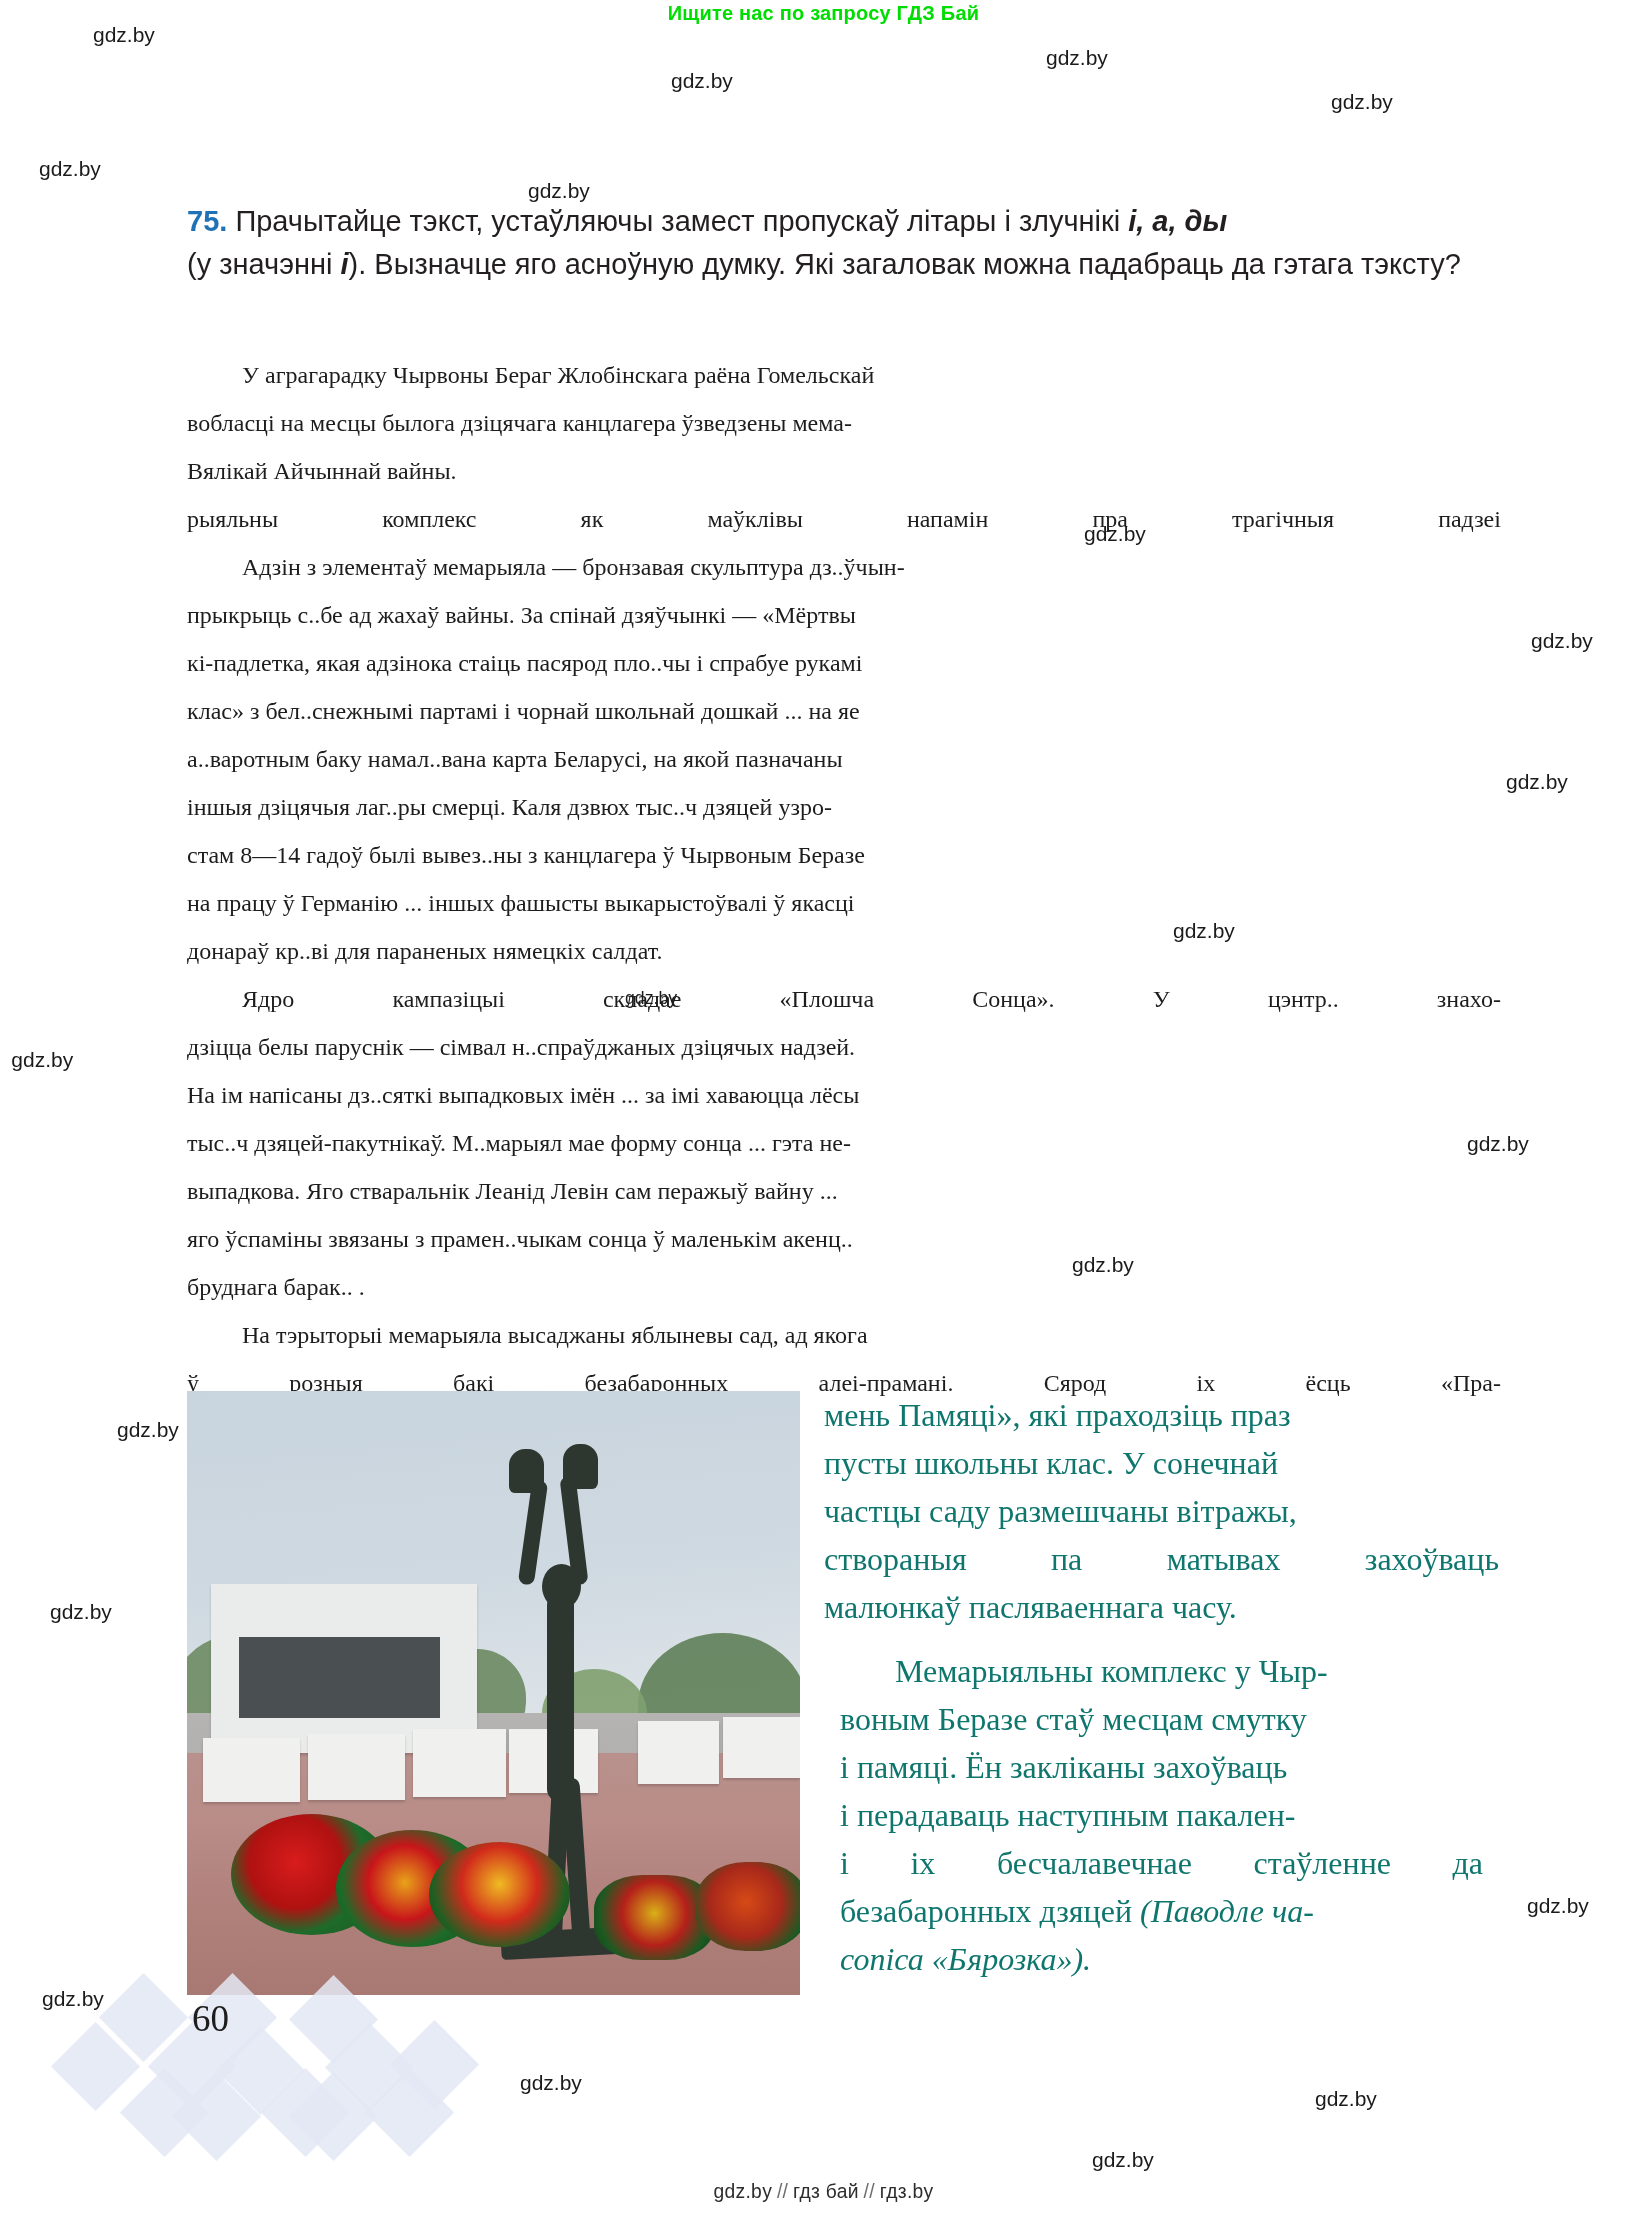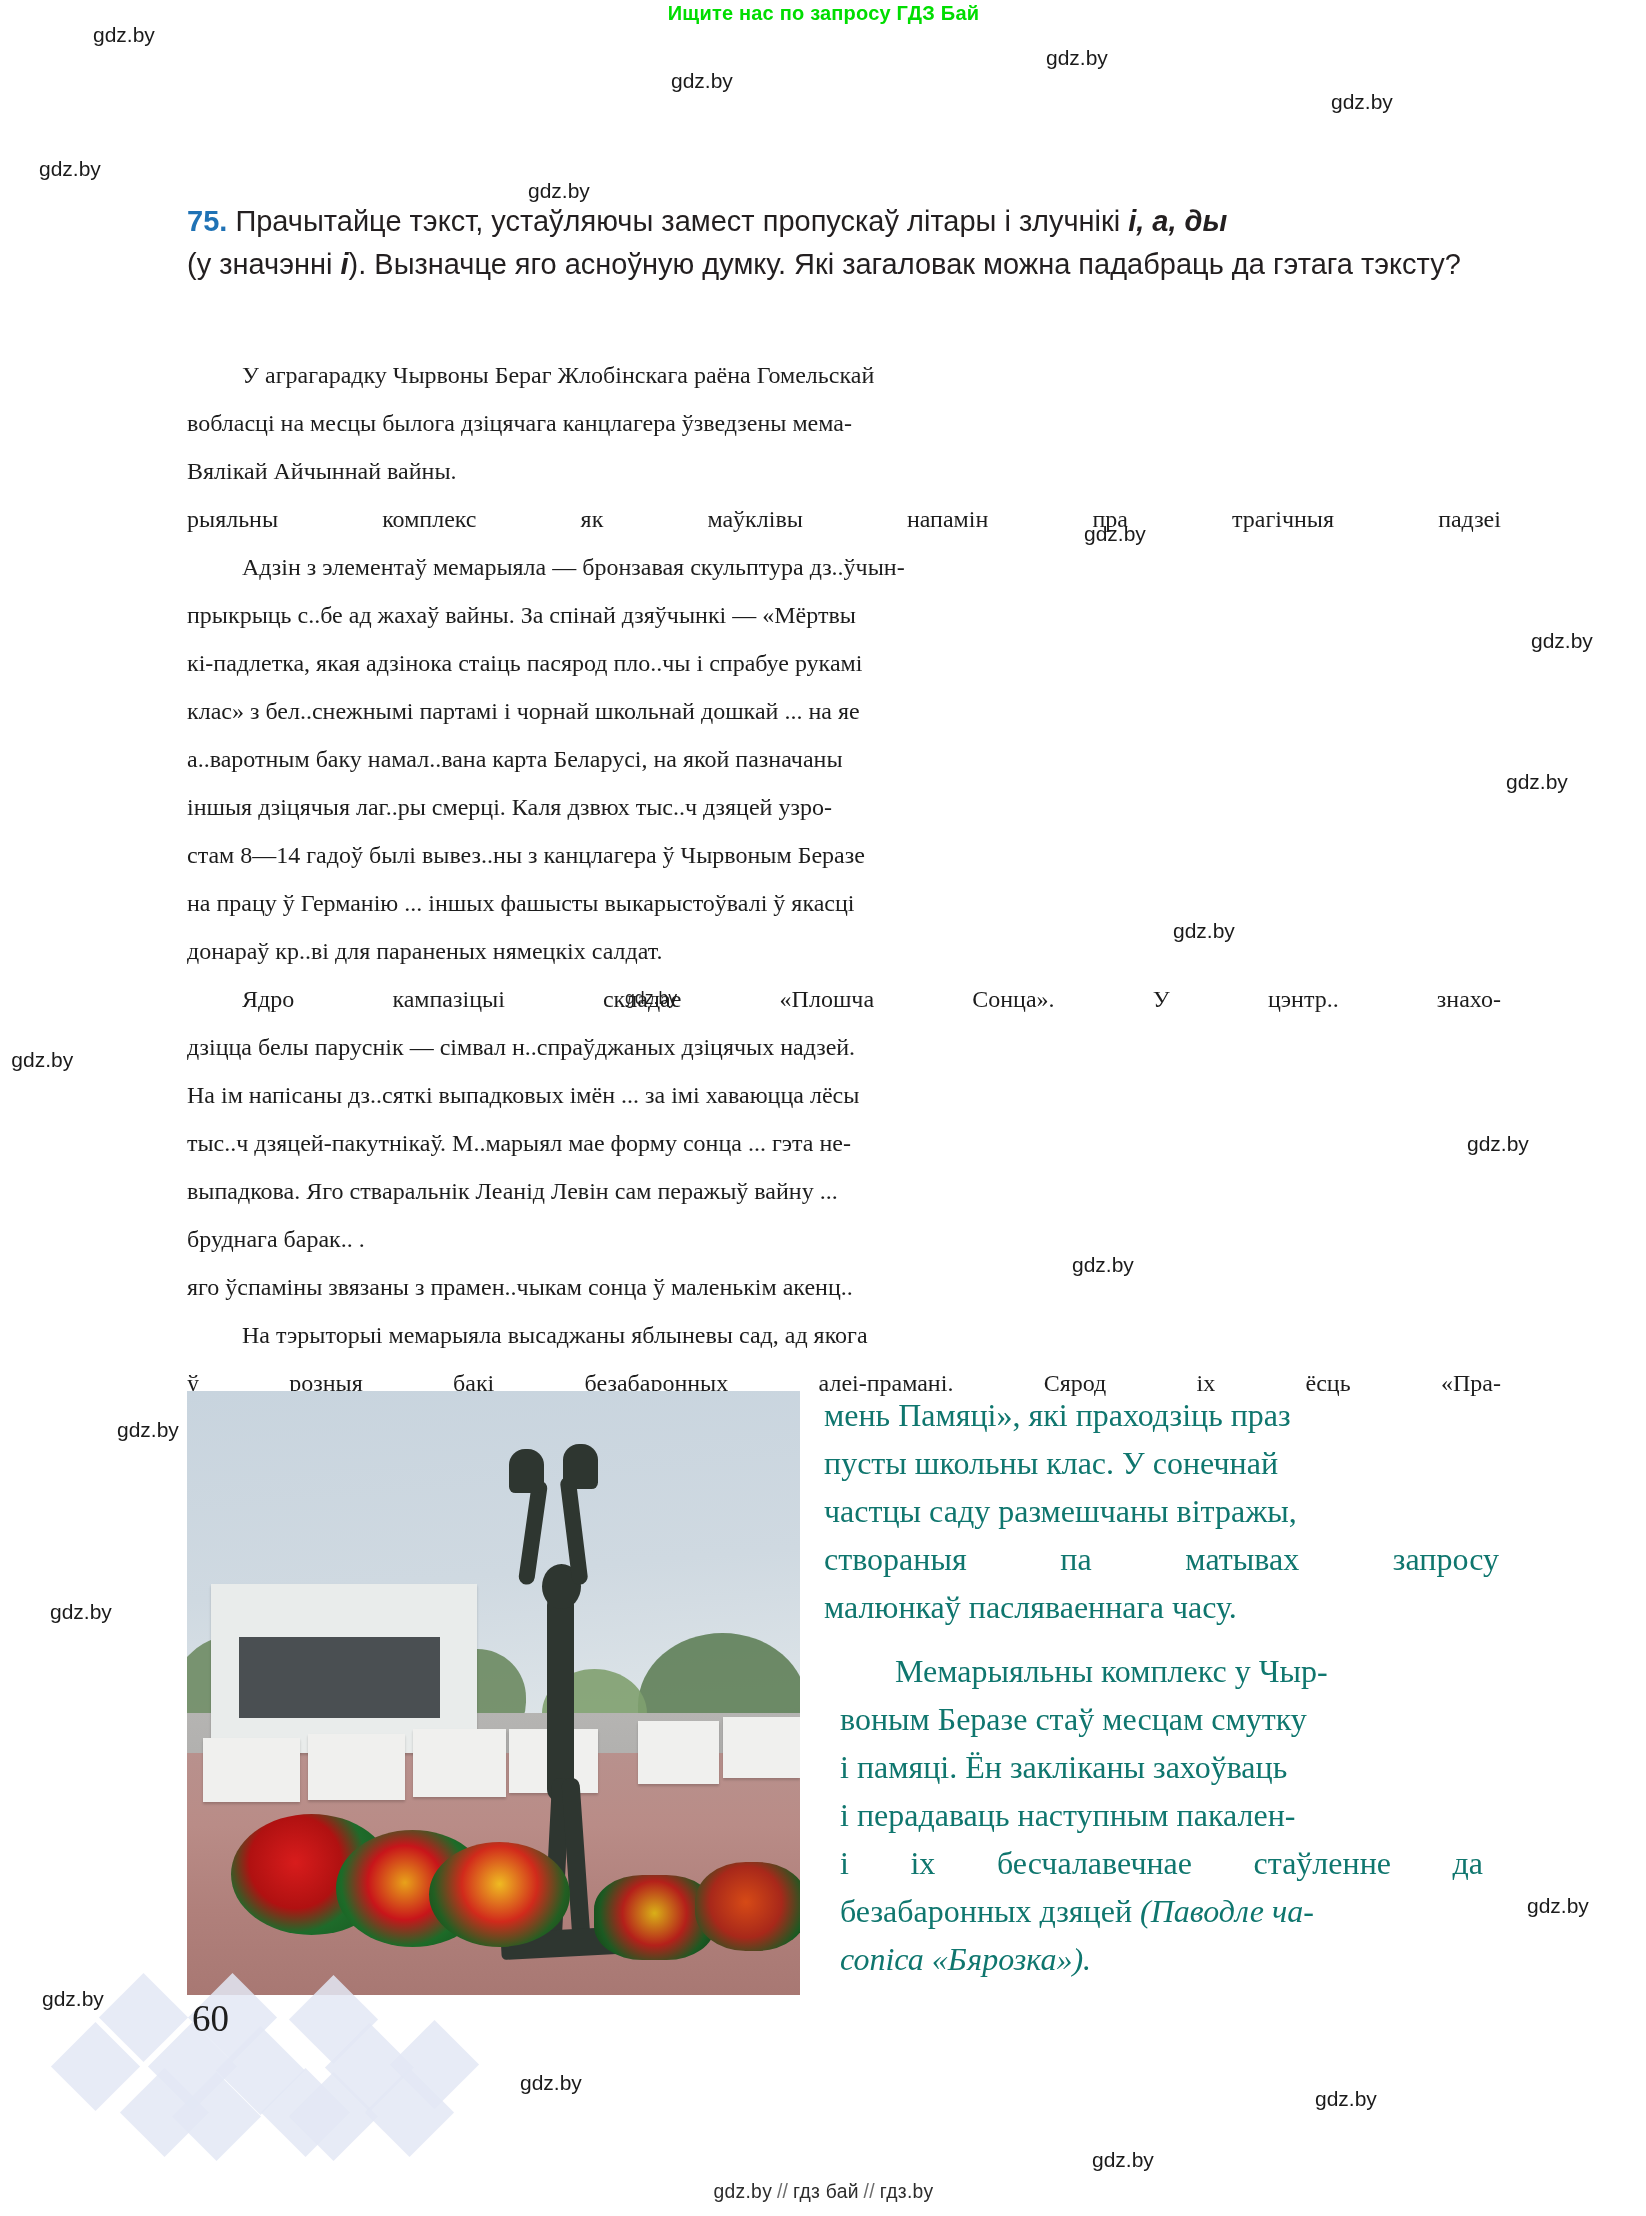--- a/index.html
+++ b/index.html
@@ -273,22 +273,22 @@
           <span>«Плошча</span>
           <span>Сонца».</span>
           <span>У</span>
           <span>цэнтр..</span>
           <span>знахо-</span>
         </span>
       <span class="pline">дзіцца белы паруснік — сімвал н..спраўджаных дзіцячых надзей.</span>
       <span class="pline">На ім напісаны дз..сяткі выпадковых імён ... за імі хаваюцца лёсы</span>
       <span class="pline">тыс..ч дзяцей-пакутнікаў. М..марыял мае форму сонца ... гэта не-</span>
       <span class="pline">выпадкова. Яго ствaральнік Леанід Левін сам перажыў вайну ...</span>
+      <span class="pline">яго ўспаміны звязаны з прамен..чыкам сонца ў маленькім акенц..</span>
       <span class="pline">бруднага барак.. .</span>
-      <span class="pline">яго ўспаміны звязаны з прамен..чыкам сонца ў маленькім акенц..</span>
     </p>
 
     <p>
       <span class="pline ind">На тэрыторыі мемарыяла высаджаны яблыневы сад, ад якога</span>
       <span class="pline stretch">
           <span>ў</span>
           <span>розныя</span>
           <span>бакі</span>
           <span>безабаронных</span>
           <span>алеі-праманi.</span>
@@ -341,21 +341,21 @@
 
   <div class="sidecol">
     <p style="margin:0;">
       <span class="pline">мень Памяці», які праходзіць праз</span>
       <span class="pline">пусты школьны клас. У сонечнай</span>
       <span class="pline">частцы саду размешчаны вітражы,</span>
       <span class="pline stretch">
           <span>створаныя</span>
           <span>па</span>
           <span>матывах</span>
-          <span>запросу</span>
+          <span>захоўваць</span>
         </span>
       <span class="pline">малюнкаў пасляваеннага часу.</span>
     </p>
     <p style="margin:16px;">
       <span class="pline ind">Мемарыяльны комплекс у Чыр-</span>
       <span class="pline">воным Беразе стаў месцам смутку</span>
       <span class="pline">і памяці. Ён закліканы захоўваць</span>
       <span class="pline">і перадаваць наступным пакален-</span>
       <span class="pline stretch">
           <span>і</span>

